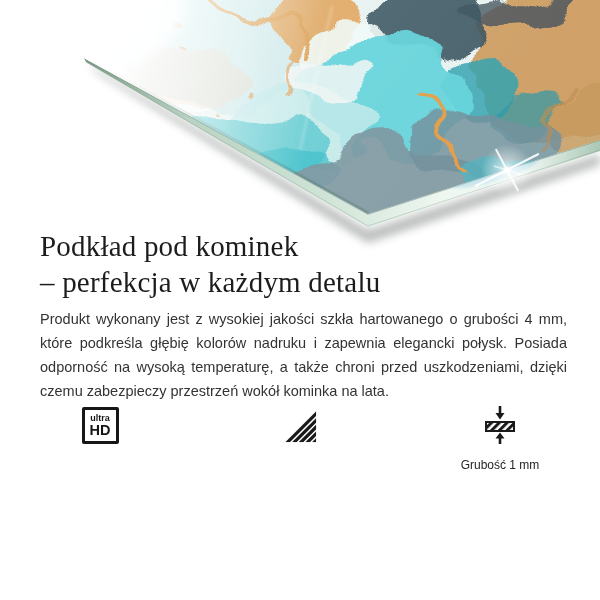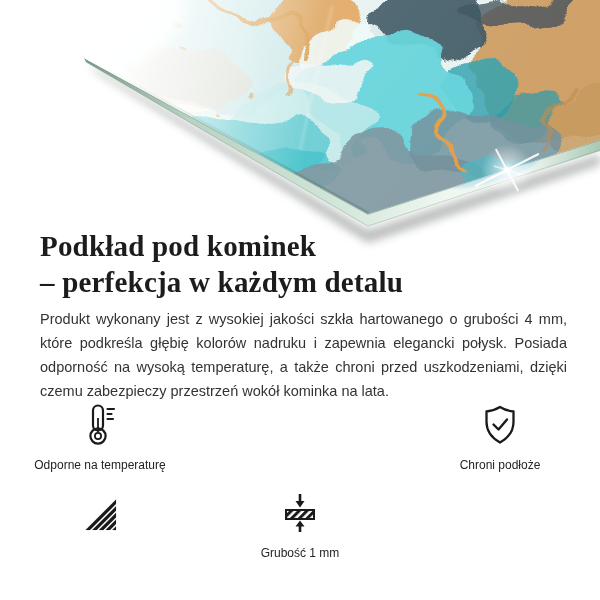--- a/index.html
+++ b/index.html
@@ -4,21 +4,21 @@
 <style>
   html,body{margin:0;padding:0;}
   body{width:600px;height:600px;background:#ffffff;font-family:"Liberation Sans",sans-serif;overflow:hidden;}
   .page{position:relative;width:600px;height:600px;background:#fff;}
 
   
   .hero{position:absolute;top:0;left:0;width:600px;height:250px;}
 
   
   .title{position:absolute;left:40px;top:228px;margin:0;font-family:"Liberation Serif","DejaVu Serif",serif;
-         font-weight:700;font-size:29px;line-height:36px;color:#1c1c1c;letter-spacing:0.2px;}
+         font-weight:400;font-size:29px;line-height:36px;color:#1c1c1c;letter-spacing:0.2px;}
   .title span{display:block;}
 
   
   .desc{position:absolute;left:40px;top:307px;width:527px;margin:0;font-size:14.5px;line-height:24px;
         color:#333;text-align:justify;}
 
   
   .features{position:absolute;left:0;right:0;top:399px;display:grid;grid-template-columns:1fr 1fr 1fr;row-gap:15px;}
   .feature{display:flex;flex-direction:column;align-items:center;}
   .icon-box{height:52px;display:flex;align-items:center;justify-content:center;}
@@ -143,51 +143,30 @@
 
   <h1 class="title">
     <span>Podkład pod kominek</span>
     <span>– perfekcja w każdym detalu</span>
   </h1>
 
   <p class="desc">Produkt wykonany jest z wysokiej jakości szkła hartowanego o grubości 4 mm, które podkreśla głębię kolorów nadruku i zapewnia elegancki połysk. Posiada odporność na wysoką temperaturę, a także chroni przed uszkodzeniami, dzięki czemu zabezpieczy przestrzeń wokół kominka na lata.</p>
 
   <div class="features">
 
+
     <div class="feature">
       <div class="icon-box">
-        <svg class="icon-svg" width="44" height="46" viewBox="0 0 44 46">
-          <g fill="none" stroke="#1a1a1a" stroke-width="2.2">
-            <rect x="15" y="3.5" width="10" height="25" rx="5"></rect>
-            <circle cx="20" cy="34" r="7.6"></circle>
-            <circle cx="20" cy="34" r="3.1" stroke-width="1.8"></circle>
-            <line x1="20" y1="16" x2="20" y2="30" stroke-width="1.8"></line>
-          </g>
-          <g stroke="#1a1a1a" stroke-width="2.1" stroke-linecap="round">
-            <line x1="29.5" y1="7" x2="36" y2="7"></line>
-            <line x1="29.5" y1="12" x2="33.5" y2="12"></line>
-            <line x1="29.5" y1="17" x2="35" y2="17"></line>
-          </g>
-        </svg>
+        <div class="uhd-box">
+          <span class="uhd-top">ultra</span>
+          <span class="uhd-bottom">HD</span>
+        </div>
       </div>
-      <div class="f-label">Odporne na temperaturę</div>
     </div>
 
-    <div class="feature">
-    </div>
-
-    <div class="feature">
-      <div class="icon-box">
-        <svg class="icon-svg" width="44" height="44" viewBox="0 0 44 44">
-          <path d="M22 4 C26 6.5 31 8 35.5 8.5 L35.5 19 C35.5 28.5 30 35 22 39.5 C14 35 8.5 28.5 8.5 19 L8.5 8.5 C13 8 18 6.5 22 4 Z" fill="none" stroke="#1a1a1a" stroke-width="2.3" stroke-linejoin="round"></path>
-          <path d="M15.5 21.5 L20.5 26.5 L29 16.5" fill="none" stroke="#1a1a1a" stroke-width="2.4" stroke-linecap="round" stroke-linejoin="round"></path>
-        </svg>
-      </div>
-      <div class="f-label">Chroni podłoże</div>
-    </div>
 
 
     <div class="feature">
       <div class="icon-box">
         <svg class="icon-svg" width="42" height="42" viewBox="0 0 44 44">
           <defs>
               <clipPath id="triClip">
                 <polygon points="5,40 39,5 39,40"></polygon>
               </clipPath>
             </defs>

